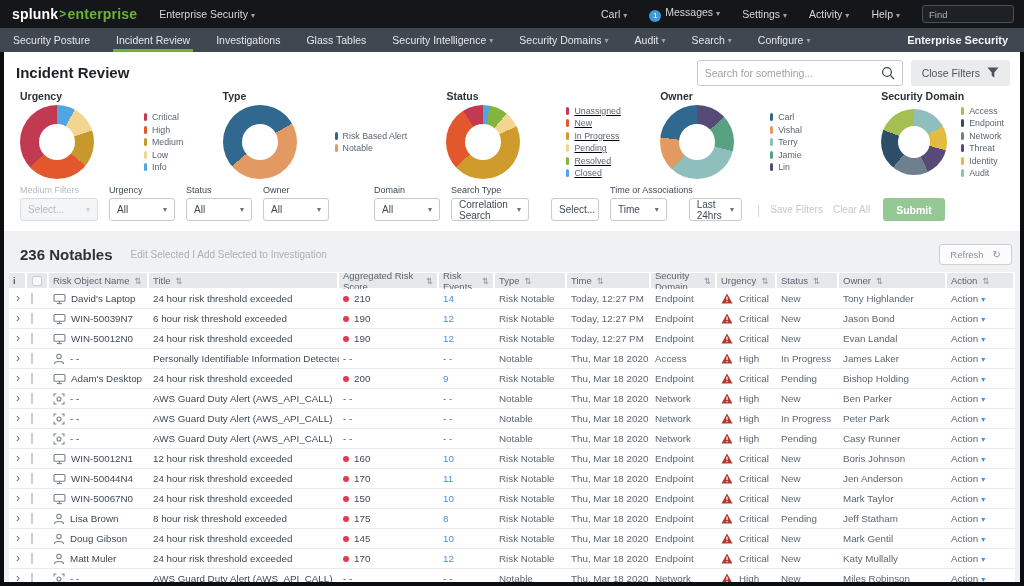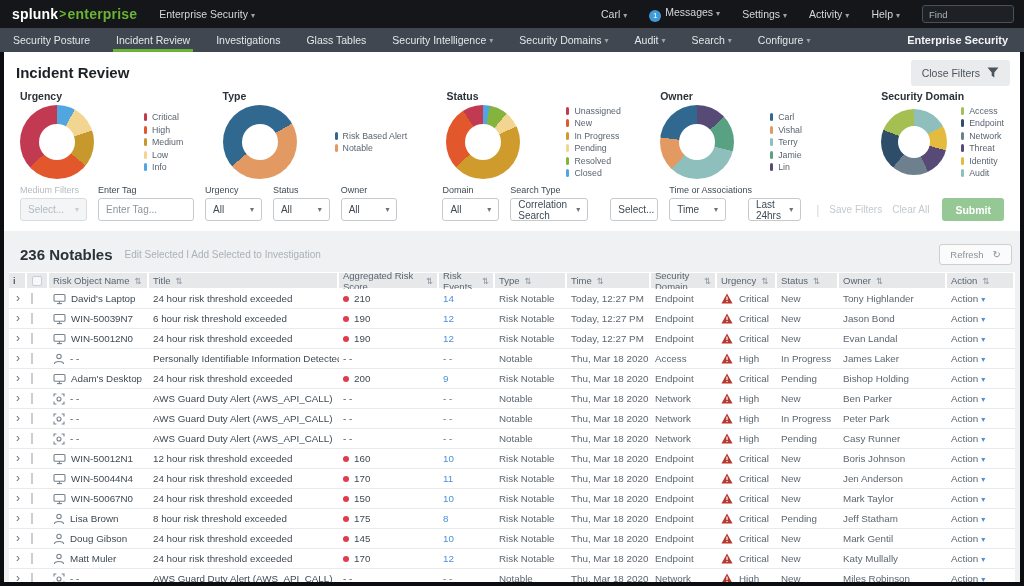--- a/index.html
+++ b/index.html
@@ -55,21 +55,21 @@
   .chart-title { font-size:10.5px; font-weight:bold; color:#2b3238; margin-bottom:3px; }
   .chart-body { display:flex; align-items:center; }
   .donut { position:relative; border-radius:50%; flex:none; }
   .donut-hole { position:absolute; background:#fff; border-radius:50%; }
   .legend { display:flex; flex-direction:column; justify-content:center; gap:1px; }
   .legend-item { display:flex; align-items:center; gap:5px; height:11.5px; }
   .legend-marker { width:3px; height:8px; border-radius:1.5px; flex:none; }
   .legend-label { font-size:8.8px; color:#5a6470; white-space:nowrap; }
   .chart-block:nth-of-type(1) .legend { margin-left:50px; }
   .chart-block:nth-of-type(2) .legend { margin-left:38px; }
-  .chart-block:nth-of-type(3) .legend { margin-left:46px; }
+  .chart-block:nth-of-type(3) .legend { margin-left:46px;text-decoration:underline; }
   .chart-block:nth-of-type(4) .legend { margin-left:36px; margin-right:40px; }
   .chart-block:nth-of-type(5) .legend { margin-left:14px; }
 
   
   .filters { display:flex; align-items:flex-end; gap:11px; padding:6px 16px 10px 16px; }
   .f-block { display:flex; flex-direction:column; gap:3px; }
   .f-label { font-size:9px; color:#3f4a54; }
   .f-label.dim { color:#b3bac0; }
   .f-ctrl { height:23px; border:1px solid #c6cacd; border-radius:3px; background:#fff;
     display:flex; align-items:center; font-size:10px; color:#3f4a54; padding:0 7px; cursor:pointer; }
@@ -84,21 +84,21 @@
   .f-divider { color:#d4d8db; font-size:12px; }
   .f-link { font-size:10px; color:#c3c9ce; cursor:pointer; white-space:nowrap; }
   .submit-btn { height:23px; background:#96c896; border:none; border-radius:3px; color:#fff;
     font-size:10.5px; font-weight:bold; padding:0 13px; margin-left:2px; cursor:pointer;
     font-family:inherit; }
 
   
   .table-section { background:#eff1f2; flex:1; padding:0 5px; display:flex; flex-direction:column; }
   .table-controls { display:flex; align-items:center; padding:13px 3px 7px 11px; }
   .notable-count { font-size:15px; font-weight:bold; color:#2b3238; }
-  .tc-links { margin-left:12px; font-size:10px; color:#aab1b7; }
+  .tc-links { margin-left:18px; font-size:10px; color:#aab1b7; }
   .refresh-btn { margin-left:auto; height:21px; background:#fbfbfc; border:1px solid #ccd0d3;
     border-radius:3px; color:#8a929a; font-size:9.5px; padding:0 10px; display:flex;
     align-items:center; gap:9px; cursor:pointer; font-family:inherit; }
 
   .tgrid { display:grid;
     grid-template-columns:18px 22px 100px 190px 100px 56px 72px 84px 66px 60px 62px 108px 1fr;
     align-items:center; }
   .thead { background:#ffffff; height:17px; }
   .th-cell { background:#e6e8ea; height:15px; display:flex; align-items:center;
     font-size:9.5px; color:#5a6470; padding:0 4px; border-right:2px solid #fff; }
@@ -189,20 +189,29 @@
       </div>
     </div>
   <div class="nav-right">Enterprise Security</div>
 </div>
 
 <div class="content">
 
   <div class="page-head">
     <div class="page-title">Incident Review</div>
     <div class="head-right">
+      <div class="search-box">
+        <input placeholder="Search for something..." style="">
+        <span>
+          <svg width="14" height="14" viewBox="0 0 14 14">
+              <circle cx="6" cy="6" r="4.4" fill="none" stroke="#3f4a54" stroke-width="1.3"></circle>
+              <line x1="9.4" y1="9.4" x2="13" y2="13" stroke="#3f4a54" stroke-width="1.3"></line>
+            </svg>
+        </span>
+      </div>
       <button class="head-btn">
         <span>Close Filters</span>
         <span>
           <svg width="12" height="11" viewBox="0 0 12 11">
               <path d="M0.5,0.5 H11.5 L7.3,5.4 V10.5 L4.7,8.8 V5.4 Z" fill="#4b555e"></path>
             </svg>
         </span>
       </button>
     </div>
   </div>
@@ -357,24 +366,20 @@
     </div>
 
   <div class="filters">
     <div class="f-block" style="width:78px;">
       <div class="f-label dim">Medium Filters</div>
       <div class="f-ctrl disabled">
         <span>Select...</span>
           <span class="caret">▾</span>
       </div>
     </div>
-    <div class="f-block" style="width:96px;">
-      <div class="f-label">Enter Tag</div>
-      <input class="f-input" style="width: 96px;" placeholder="Enter Tag...">
-    </div>
     <div id="filter-selects" style="display:contents;"><div class="f-block" style="width: 66px;">
           <div class="f-label">Urgency</div>
           <div class="f-ctrl">
             <span>All</span>
             <span class="caret">▾</span>
           </div>
         </div><div class="f-block" style="width: 66px;">
           <div class="f-label">Status</div>
           <div class="f-ctrl">
             <span>All</span>

